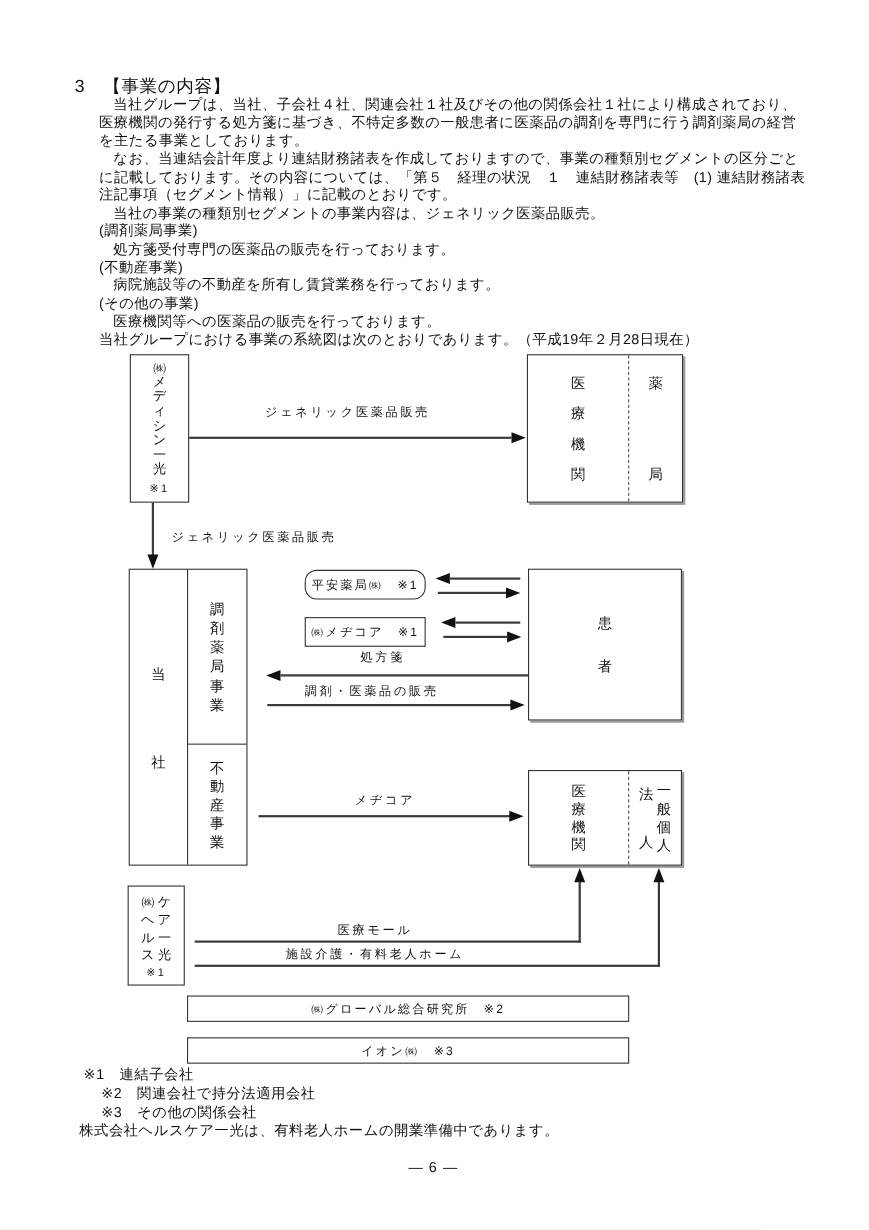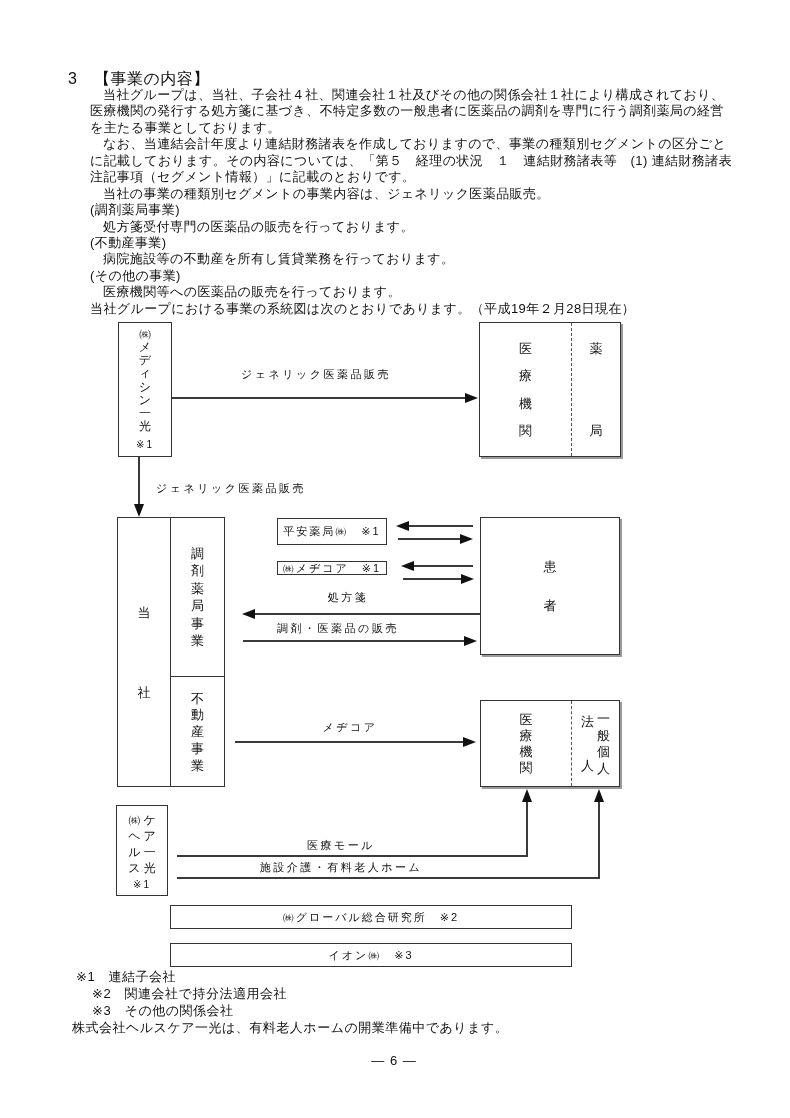--- a/index.html
+++ b/index.html
@@ -120,25 +120,25 @@
               <span>動</span>
               <span>産</span>
               <span>事</span>
               <span>業</span>
             </div>
         </div>
       </div>
     </div>
   </div>
 
-  <div class="dbox cell" style="left:277px;top:518px;width:110px;height:27px;">
+  <div class="dbox cell" style="left:277px;top:518px;width:110px;height:27px;border-radius:11px;">
     <div class="boxlabel">平安薬局㈱　※1</div>
   </div>
 
-  <div class="dbox cell" style="left:277px;top:561px;width:110px;height:14px;">
+  <div class="dbox cell" style="left:277px;top:561px;width:110px;height:27px;">
     <div class="boxlabel">㈱メヂコア　※1</div>
   </div>
 
   <div class="dbox shadow cell" style="left:480px;top:517px;width:140px;height:138px;">
     <div class="vspread" style="height:52px;">
         <span>患</span>
         <span>者</span>
       </div>
   </div>
 

